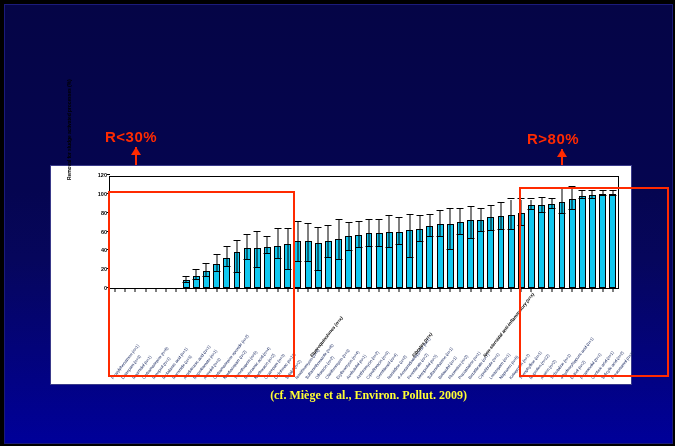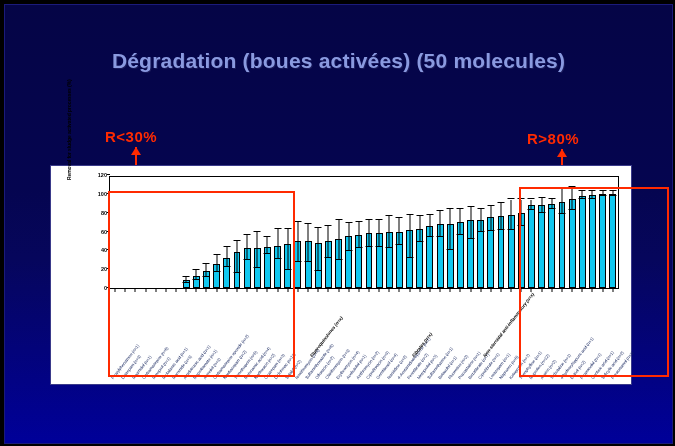--- a/index.html
+++ b/index.html
@@ -95,21 +95,20 @@
     color:#ffff33;font-family:"Liberation Serif",serif;
     font-weight:bold;font-size:12px;
   }
   #citation-inner{display:inline-block;margin-left:60px;}
 </style>
 </head>
 <body>
 
 <div id="slide">
 
-  <div id="title">Dégradation (boues activées) (50 molecules)</div>
 
   <div class="redlabel" id="lbl-low">R&lt;30%</div>
   <div class="arrow" id="arrow-low"></div>
 
   <div class="redlabel" id="lbl-high">R&gt;80%</div>
   <div class="arrow" id="arrow-high"></div>
 
   <div id="chartwhite">
 
     <div id="ylabelwrap">
@@ -512,13 +511,14 @@
         <div class="xlab" style="left: 504.9px; bottom: 2px;">Paracetamol (n=3)</div>
         <div class="xlab b" style="left: 204px; bottom: 24px;">Fluoroquinolones (n=x)</div>
         <div class="xlab b" style="left: 306px; bottom: 24px;">Fibrates (n=x)</div>
         <div class="xlab b" style="left: 377.4px; bottom: 24px;">Non-steroidal anti-inflammatory (n=x)</div>
       </div>
 
     <div class="redbox" id="box-low"></div>
     <div class="redbox" id="box-high"></div>
   </div>
 
+  <div id="citation"><span id="citation-inner">(cf. Miège et al., Environ. Pollut. 2009)</span></div>
 </div>
 
 </body></html>

